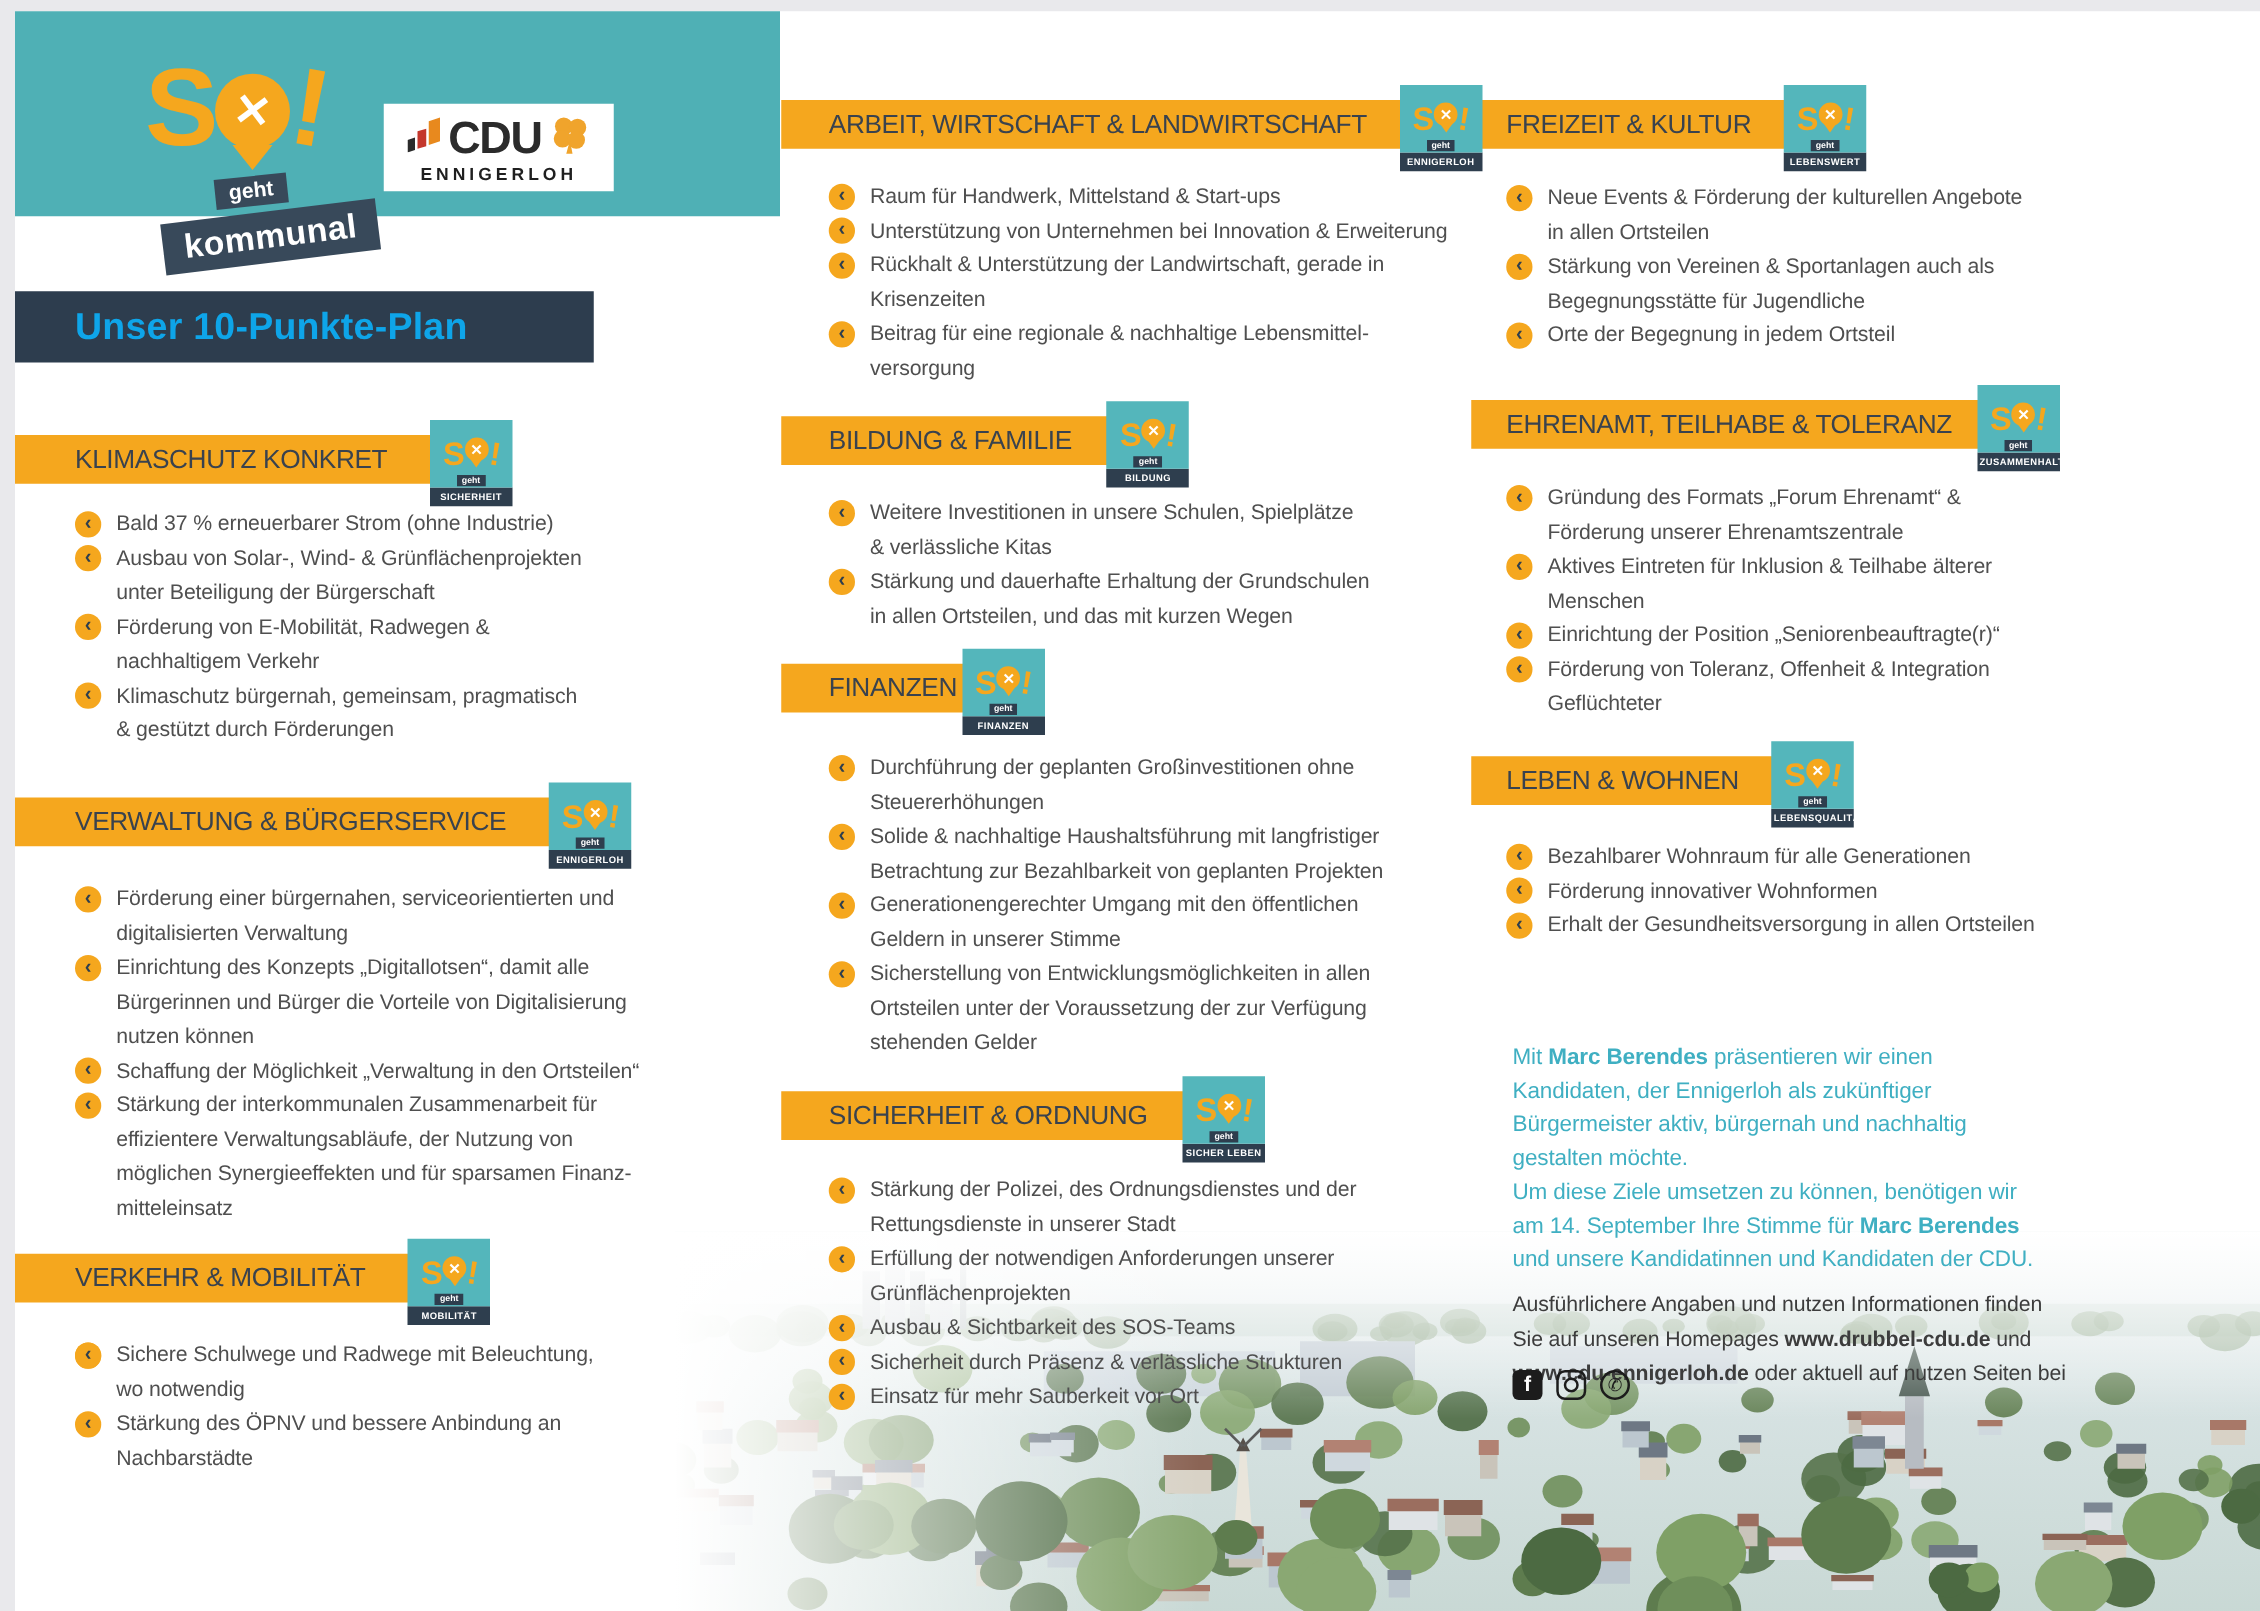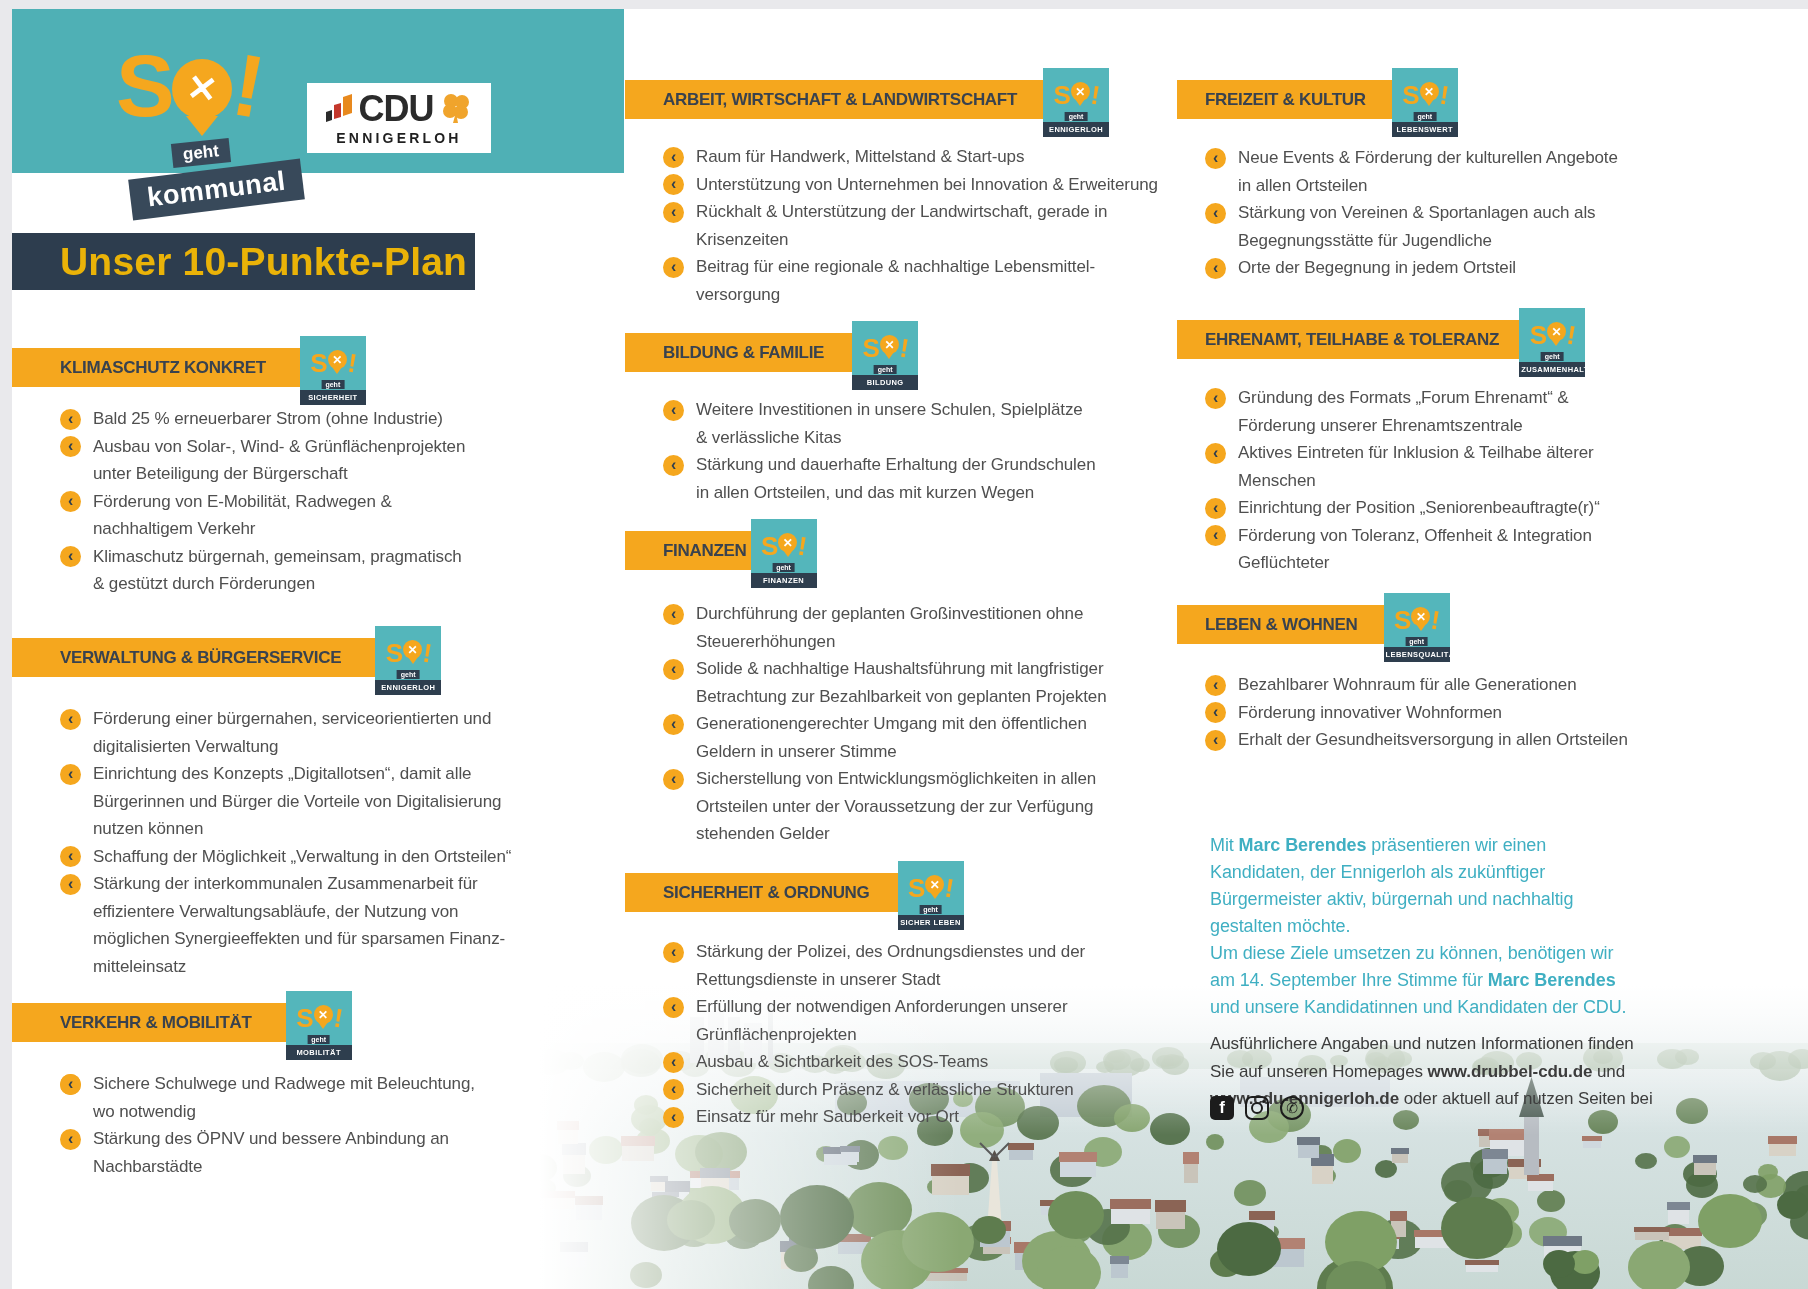--- a/index.html
+++ b/index.html
@@ -25,26 +25,26 @@
   #tag-kommunal{position:absolute;left:118px;top:160px;background:#38495A;color:#fff;font-weight:800;
           font-size:27px;padding:5px 17px;transform:rotate(-7deg);letter-spacing:.5px}
 
   #cdu-box{position:absolute;left:295px;top:74px;width:184px;height:70px;background:#fff;text-align:center}
   .cdu-row{display:flex;align-items:center;justify-content:center;gap:5px;margin-top:7px}
   .cdu-name{font-size:36px;font-weight:800;color:#2b2b2b;letter-spacing:-1px;line-height:1}
   .cdu-sub{font-size:14px;font-weight:bold;color:#1f1f1f;letter-spacing:3.2px;margin-top:2px}
 
   #title-band{position:absolute;left:0;top:224px;width:463px;height:57px;background:#2D3D4E;
           display:flex;align-items:center;box-sizing:border-box;padding-left:48px}
-  #title-band h1{margin:0;color:#eab308;font-size:39px;font-weight:800;letter-spacing:.2px}
+  #title-band h1{margin:0;color:#0ea5e9;font-size:30px;font-weight:800;letter-spacing:.2px}
 
   
   .band{position:absolute;display:inline-flex;align-items:center;height:39px;background:#F5A71E;
         padding:0 var(--pr,48px) 0 var(--pad,50px)}
-  .band h2{margin:0;font-size:17px;font-weight:bold;color:#39424E;letter-spacing:-.3px;white-space:nowrap}
+  .band h2{margin:0;font-size:21px;font-weight:normal;color:#39424E;letter-spacing:-.3px;white-space:nowrap}
 
   
   .so-badge{position:absolute;left:calc(100% - 14px);top:-12px;width:66px;text-align:center;z-index:3}
   .sb-sq{display:flex;align-items:center;justify-content:center;gap:1px;width:66px;height:54px;
          background:#54B6BB;position:relative}
   .sb-s,.sb-bang{font-weight:800;color:#F5A71E;font-size:26px;letter-spacing:-1px;line-height:1}
   .sb-bang{transform:rotate(9deg)}
   .sb-pin{width:19px;height:19px;background:#F5A71E;border-radius:50%;position:relative;margin-top:-7px;
           display:flex;align-items:center;justify-content:center}
   .sb-pin::after{content:"";position:absolute;left:50%;bottom:-5px;transform:translateX(-50%);
@@ -431,21 +431,21 @@
             <span class="sb-pin">
               <i>✕</i>
             </span>
             <span class="sb-bang">!</span>
             <span class="sb-geht">geht</span>
           </span>
           <span class="sb-cat">SICHERHEIT</span>
         </div>
     </div>
     <ul class="items" style="left:48px;top:396px;width:460px">
-        <li><span class="chev">‹</span><span>Bald 25 % erneuerbarer Strom (ohne Industrie)</span></li>
+        <li><span class="chev">‹</span><span>Bald 37 % erneuerbarer Strom (ohne Industrie)</span></li>
         <li><span class="chev">‹</span><span>Ausbau von Solar-, Wind- &amp; Grünflächenprojekten
 unter Beteiligung der Bürgerschaft</span></li>
         <li><span class="chev">‹</span><span>Förderung von E-Mobilität, Radwegen &amp;
 nachhaltigem Verkehr</span></li>
         <li><span class="chev">‹</span><span>Klimaschutz bürgernah, gemeinsam, pragmatisch
 &amp; gestützt durch Förderungen</span></li>
       </ul>
   </section>
 
   <section>

